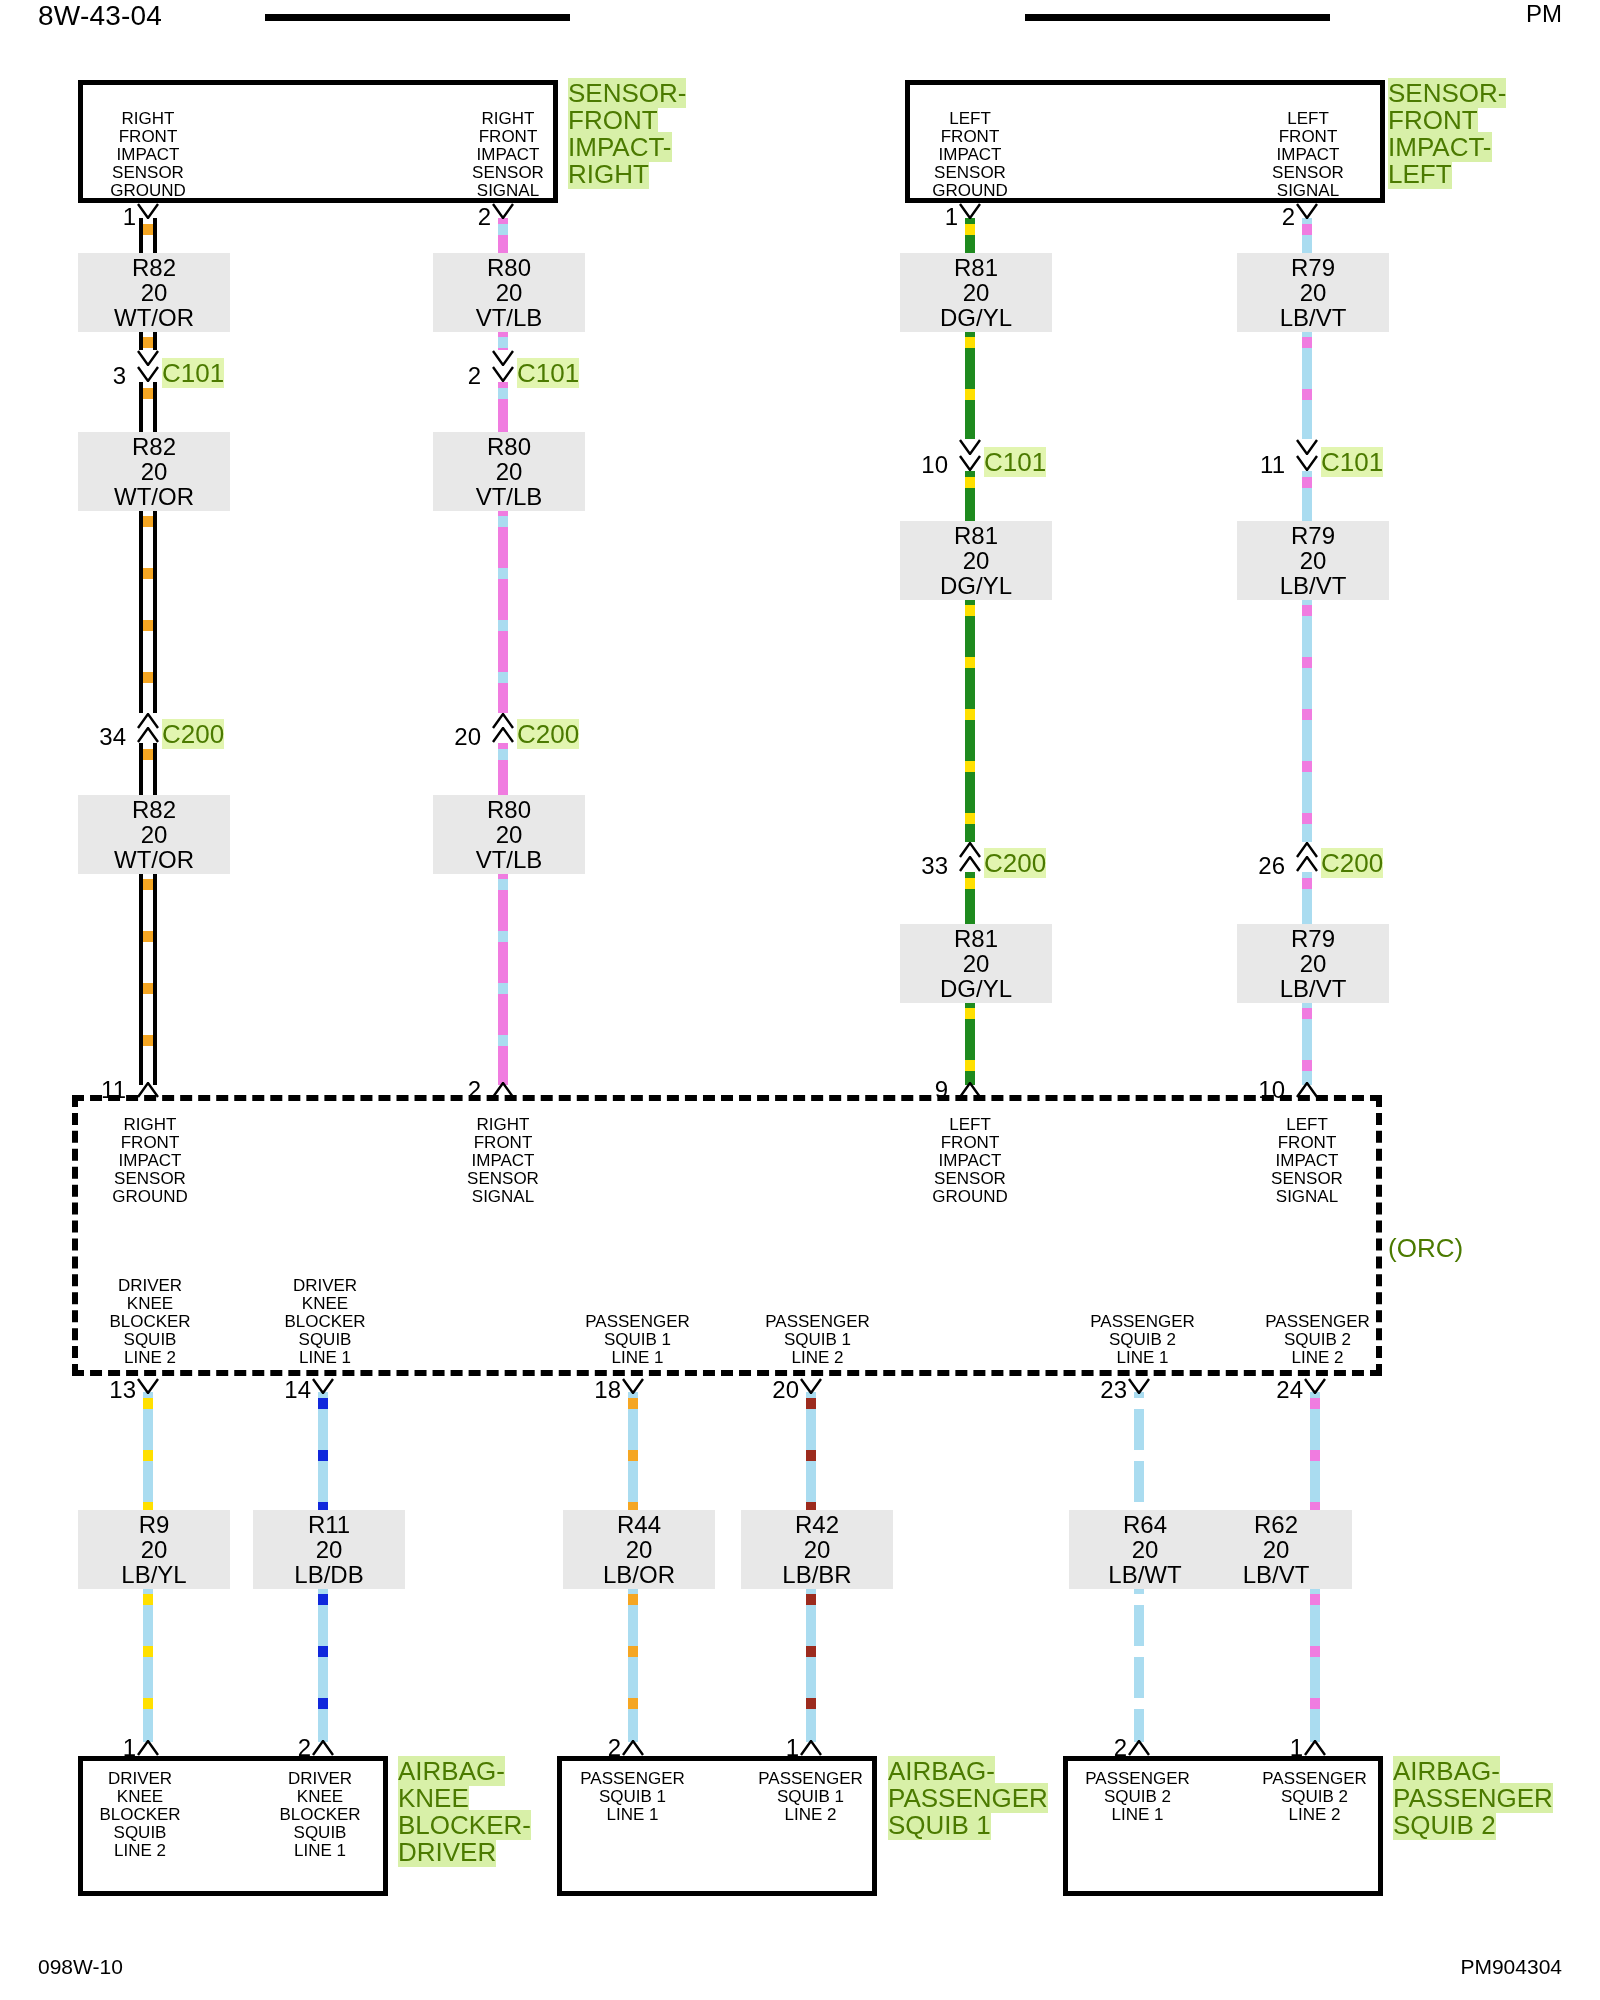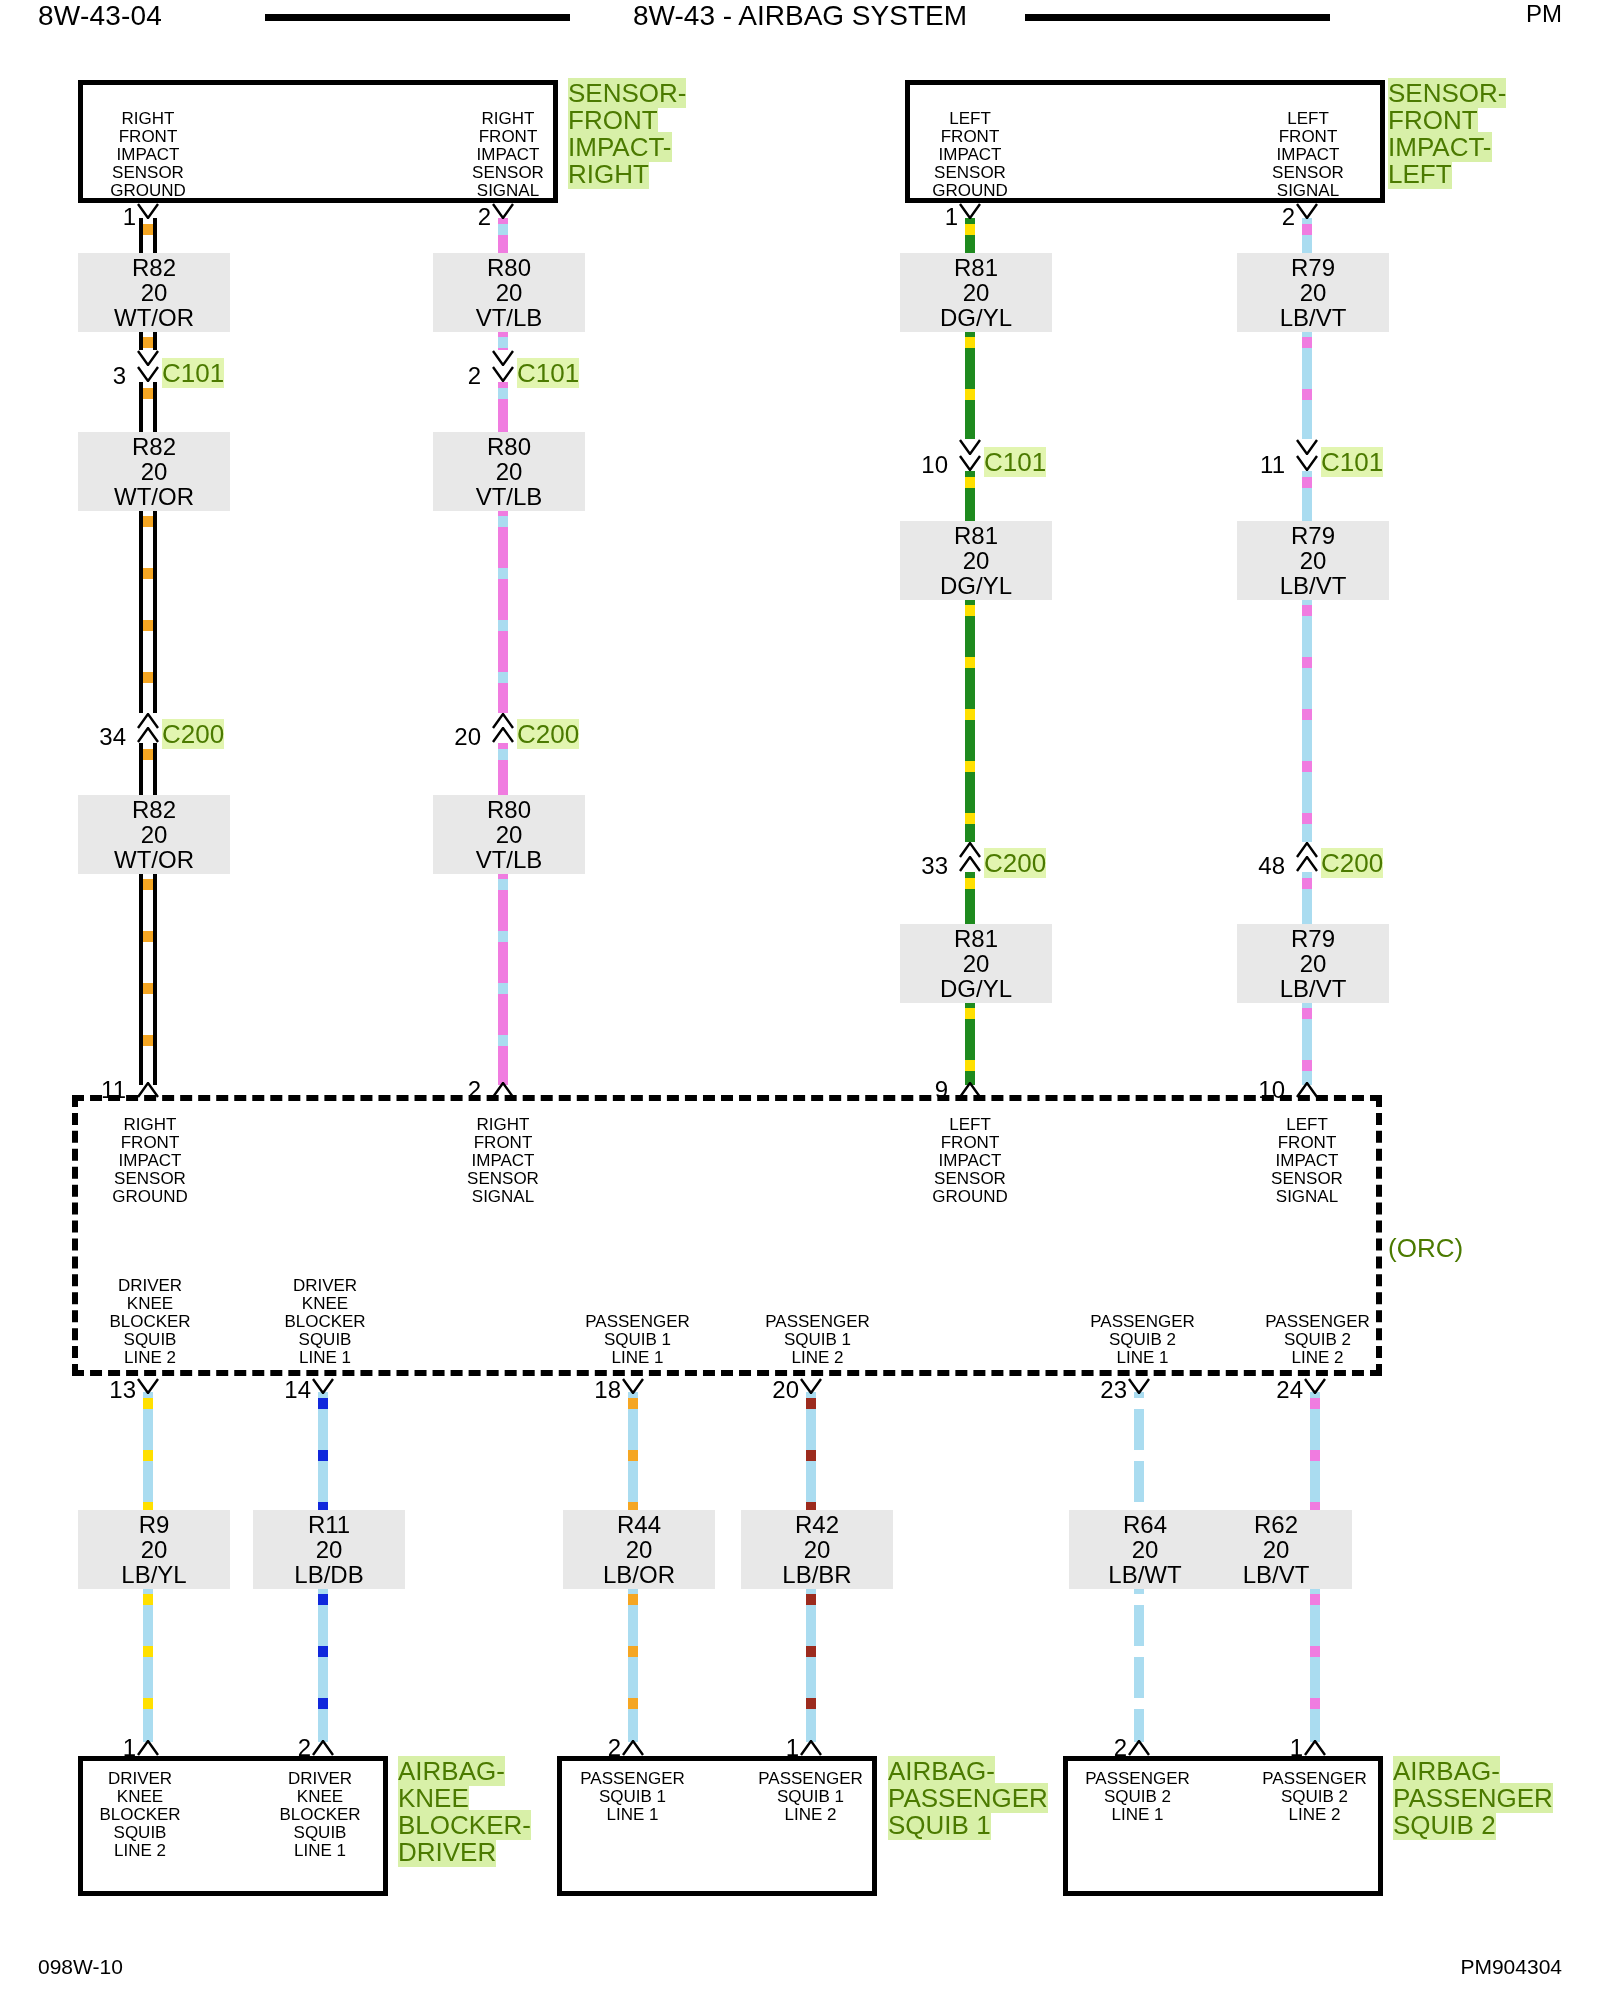--- a/index.html
+++ b/index.html
@@ -48,21 +48,20 @@
   .wire{position:absolute;}
 </style>
 </head>
 <body>
 
 <div class="pg">
 
   <div class="hdr">
     <div class="hdr-left">8W-43-04</div>
     <div class="hdr-rule l"></div>
-    <div class="hdr-mid">8W-43 - AIRBAG SYSTEM</div>
     <div class="hdr-rule r"></div>
     <div class="hdr-right">PM</div>
   </div>
 
   <div id="wire-layer">
       <div class="wire" style="left:139px;top:218px;width:18px;height:37px;">
         <div style="position: absolute; left: 4px; top: 0px; width: 10px; height: 37px; background: rgb(255, 255, 255); box-shadow: rgb(0, 0, 0) -4px 0px 0px 0px, rgb(0, 0, 0) 4px 0px 0px 0px;"></div>
         <div style="position: absolute; left: 4px; top: 6px; width: 10px; height: 11px; background: rgb(245, 166, 35);"></div>
       </div>
       <div class="wire" style="left:139px;top:331px;width:18px;height:19px;">
@@ -514,21 +513,21 @@
       <div class="arr" style="left:1296px;top:842px;">
         <svg width="22" height="16" viewBox="0 0 22 16">
       <polyline points="1,15 11,1 21,15" fill="none" stroke="#000" stroke-width="2.4"></polyline>
         </svg>
       </div>
       <div class="arr" style="left:1296px;top:856px;">
         <svg width="22" height="16" viewBox="0 0 22 16">
       <polyline points="1,15 11,1 21,15" fill="none" stroke="#000" stroke-width="2.4"></polyline>
         </svg>
       </div>
-      <div class="pin" style="left:1235px;top:854px;width:50px;text-align:right;">48</div>
+      <div class="pin" style="left:1235px;top:854px;width:50px;text-align:right;">26</div>
       <div class="cname" style="left:1321px;top:850px;"><span>C200</span></div>
       <div class="wlbl" style="left:1237px;top:924px;width:140px;"><div>R79</div><div>20</div><div>LB/VT</div></div>
       <div class="arr" style="left:1296px;top:1082px;">
         <svg width="22" height="16" viewBox="0 0 22 16">
       <polyline points="1,15 11,1 21,15" fill="none" stroke="#000" stroke-width="2.4"></polyline>
         </svg>
       </div>
       <div class="pin" style="left:1235px;top:1078px;width:50px;text-align:right;">10</div>
       <div class="arr" style="left:137px;top:1378px;">
         <svg width="22" height="16" viewBox="0 0 22 16">

